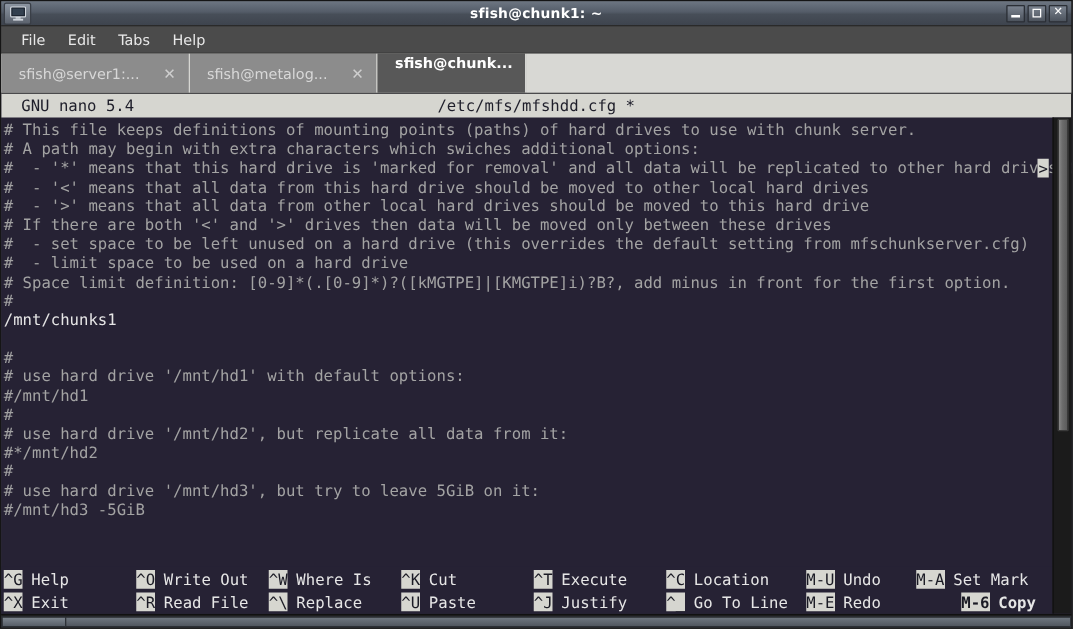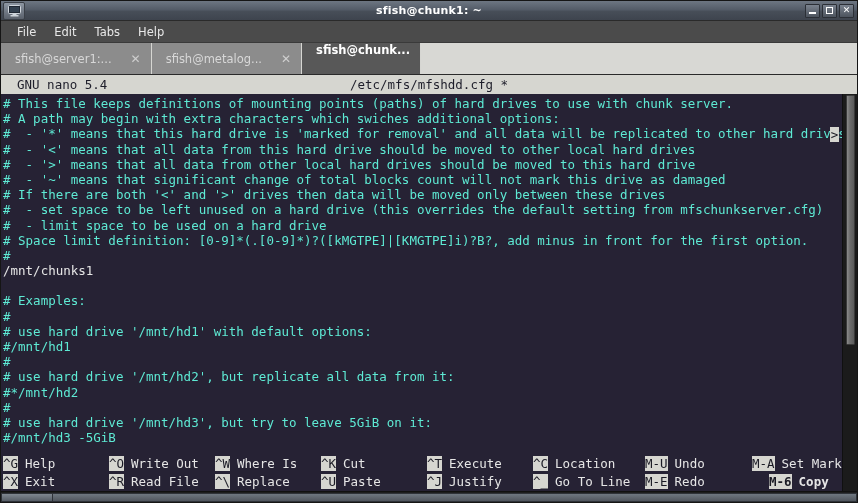--- a/index.html
+++ b/index.html
@@ -162,21 +162,21 @@
   .nano-body {
     flex: 1 1 auto;
     position: relative;
     padding: 2px 0 0 2px;
     overflow: hidden;
   }
   .code-line {
     font-family: "DejaVu Sans Mono", monospace;
     font-size: 12.5px;
     line-height: 15.2px;
-    color: #5eead4;
+    color: #a3a3a3;
     white-space: pre;
     height: 15.2px;
     letter-spacing: 0px;
   }
   .code-line.plain { color: #e6e6e6; }
   .code-line.blank { color: transparent; }
   .wrapmark {
     position: absolute;
     right: 18px;
     background: #d6d6d0;
@@ -323,29 +323,27 @@
       <span class="nt-center">/etc/mfs/mfshdd.cfg *</span>
     </div>
 
     <div class="nano-body">
       <div id="code-lines">
           <div class="code-line "># This file keeps definitions of mounting points (paths) of hard drives to use with chunk server.</div>
           <div class="code-line "># A path may begin with extra characters which swiches additional options:</div>
           <div class="code-line ">#  - '*' means that this hard drive is 'marked for removal' and all data will be replicated to other hard drives (usual</div>
           <div class="code-line ">#  - '&lt;' means that all data from this hard drive should be moved to other local hard drives</div>
           <div class="code-line ">#  - '&gt;' means that all data from other local hard drives should be moved to this hard drive</div>
-          <div class="code-line ">#  - '~' means that significant change of total blocks count will not mark this drive as damaged</div>
           <div class="code-line "># If there are both '&lt;' and '&gt;' drives then data will be moved only between these drives</div>
           <div class="code-line ">#  - set space to be left unused on a hard drive (this overrides the default setting from mfschunkserver.cfg)</div>
           <div class="code-line ">#  - limit space to be used on a hard drive</div>
           <div class="code-line "># Space limit definition: [0-9]*(.[0-9]*)?([kMGTPE]|[KMGTPE]i)?B?, add minus in front for the first option.</div>
           <div class="code-line ">#</div>
           <div class="code-line plain">/mnt/chunks1</div>
           <div class="code-line blank"> </div>
-          <div class="code-line "># Examples:</div>
           <div class="code-line ">#</div>
           <div class="code-line "># use hard drive '/mnt/hd1' with default options:</div>
           <div class="code-line ">#/mnt/hd1</div>
           <div class="code-line ">#</div>
           <div class="code-line "># use hard drive '/mnt/hd2', but replicate all data from it:</div>
           <div class="code-line ">#*/mnt/hd2</div>
           <div class="code-line ">#</div>
           <div class="code-line "># use hard drive '/mnt/hd3', but try to leave 5GiB on it:</div>
           <div class="code-line ">#/mnt/hd3 -5GiB</div>
         </div>
@@ -357,21 +355,21 @@
     </div>
 
     <div class="nano-help">
       <div class="help-row" id="help-row-1">
           <div class="help-cell" style="width: 106px;"><span class="help-key">^G</span><span class="help-label">Help</span></div>
           <div class="help-cell" style="width: 106px;"><span class="help-key">^O</span><span class="help-label">Write Out</span></div>
           <div class="help-cell" style="width: 106px;"><span class="help-key">^W</span><span class="help-label">Where Is</span></div>
           <div class="help-cell" style="width: 106px;"><span class="help-key">^K</span><span class="help-label">Cut</span></div>
           <div class="help-cell" style="width: 106px;"><span class="help-key">^T</span><span class="help-label">Execute</span></div>
           <div class="help-cell" style="width: 112px;"><span class="help-key">^C</span><span class="help-label">Location</span></div>
-          <div class="help-cell" style="width: 107px;"><span class="help-key">M-U</span><span class="help-label">Undo</span></div>
+          <div class="help-cell" style="width: 88px;"><span class="help-key">M-U</span><span class="help-label">Undo</span></div>
           <div class="help-cell" style="width: 110px;"><span class="help-key">M-A</span><span class="help-label">Set Mark</span></div>
         </div>
       <div class="help-row" id="help-row-2">
           <div class="help-cell" style="width: 106px;"><span class="help-key">^X</span><span class="help-label">Exit</span></div>
           <div class="help-cell" style="width: 106px;"><span class="help-key">^R</span><span class="help-label">Read File</span></div>
           <div class="help-cell" style="width: 106px;"><span class="help-key">^\</span><span class="help-label">Replace</span></div>
           <div class="help-cell" style="width: 106px;"><span class="help-key">^U</span><span class="help-label">Paste</span></div>
           <div class="help-cell" style="width: 106px;"><span class="help-key">^J</span><span class="help-label">Justify</span></div>
           <div class="help-cell" style="width: 112px;"><span class="help-key">^_</span><span class="help-label">Go To Line</span></div>
           <div class="help-cell" style="width: 124px;"><span class="help-key">M-E</span><span class="help-label">Redo</span></div>

